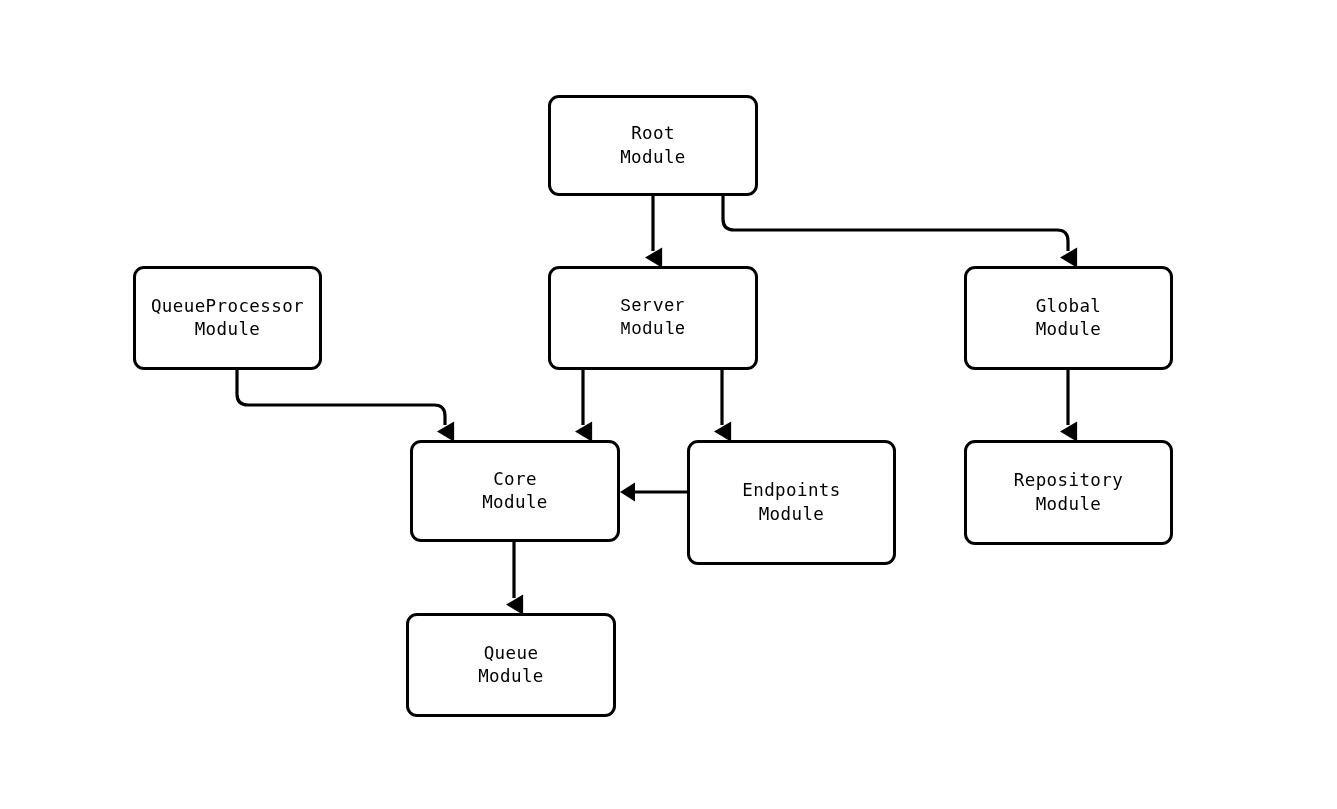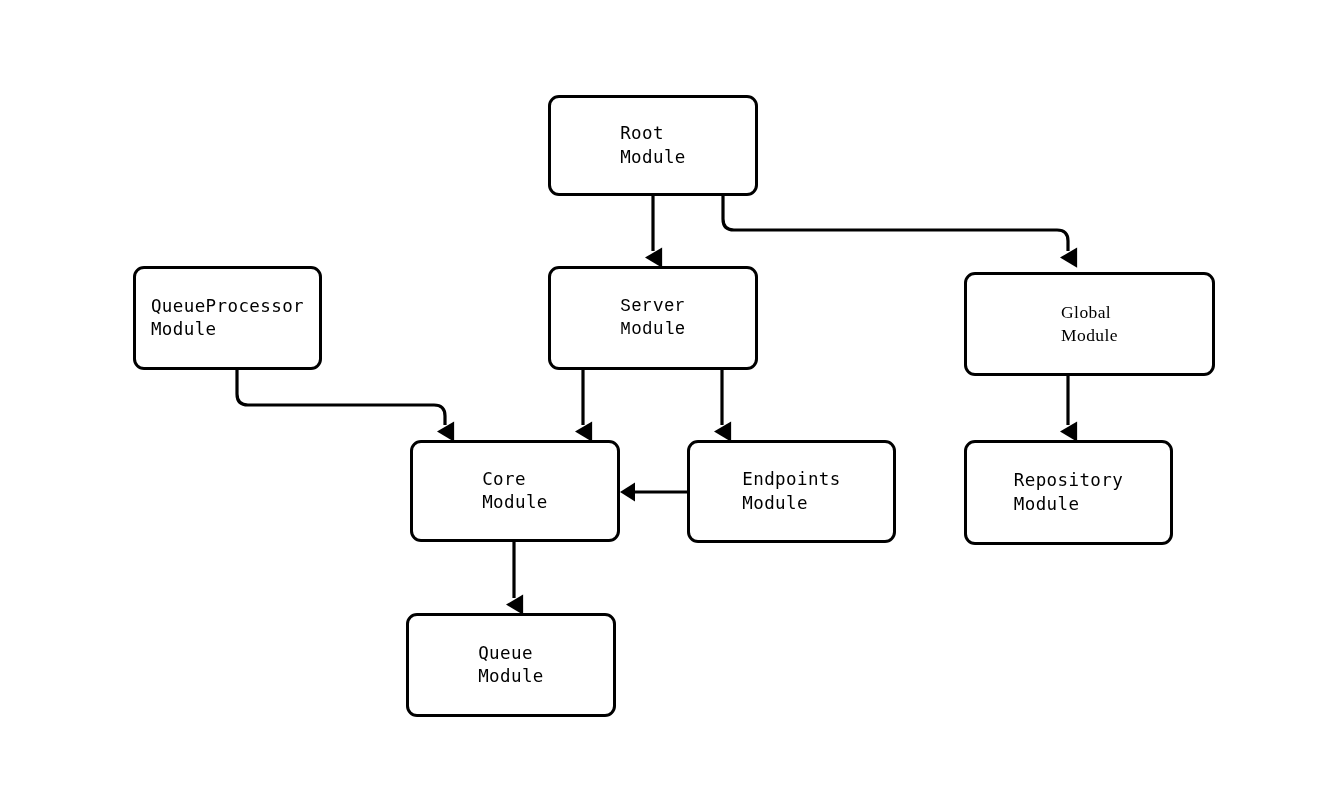--- a/index.html
+++ b/index.html
@@ -33,21 +33,21 @@
     box-sizing: border-box;
     background: #ffffff;
     border: 3.2px solid #000000;
     border-radius: 11px;
     display: flex;
     align-items: center;
     justify-content: center;
     z-index: 2;
   }
   .node-label {
-    text-align: left;
+    text-align: center;
     color: #000000;
     font-size: 17.5px;
     line-height: 1.33;
     letter-spacing: 0.4px;
     white-space: pre-line;
     font-weight: 400;
   }
 </style>
 </head>
 <body>
@@ -81,31 +81,31 @@
   <div class="node" style="left: 133px; top: 266px; width: 189px; height: 104px;">
     <div class="node-label">QueueProcessor
 Module</div>
   </div>
 
   <div class="node" style="left: 548px; top: 266px; width: 210px; height: 104px; font-family: Liberation Mono, monospace;">
     <div class="node-label">Server
 Module</div>
   </div>
 
-  <div class="node" style="left: 964px; top: 272px; width: 251px; height: 104px; font-family: Liberation Serif, serif;">
+  <div class="node" style="left: 964px; top: 266px; width: 209px; height: 104px;">
     <div class="node-label">Global
 Module</div>
   </div>
 
   <div class="node" style="left: 410px; top: 440px; width: 210px; height: 102px;">
     <div class="node-label">Core
 Module</div>
   </div>
 
-  <div class="node" style="left: 687px; top: 440px; width: 209px; height: 103px;">
+  <div class="node" style="left: 687px; top: 440px; width: 209px; height: 125px;">
     <div class="node-label">Endpoints
 Module</div>
   </div>
 
   <div class="node" style="left: 964px; top: 440px; width: 209px; height: 105px;">
     <div class="node-label">Repository
 Module</div>
   </div>
 
   <div class="node" style="left: 406px; top: 613px; width: 210px; height: 104px;">

